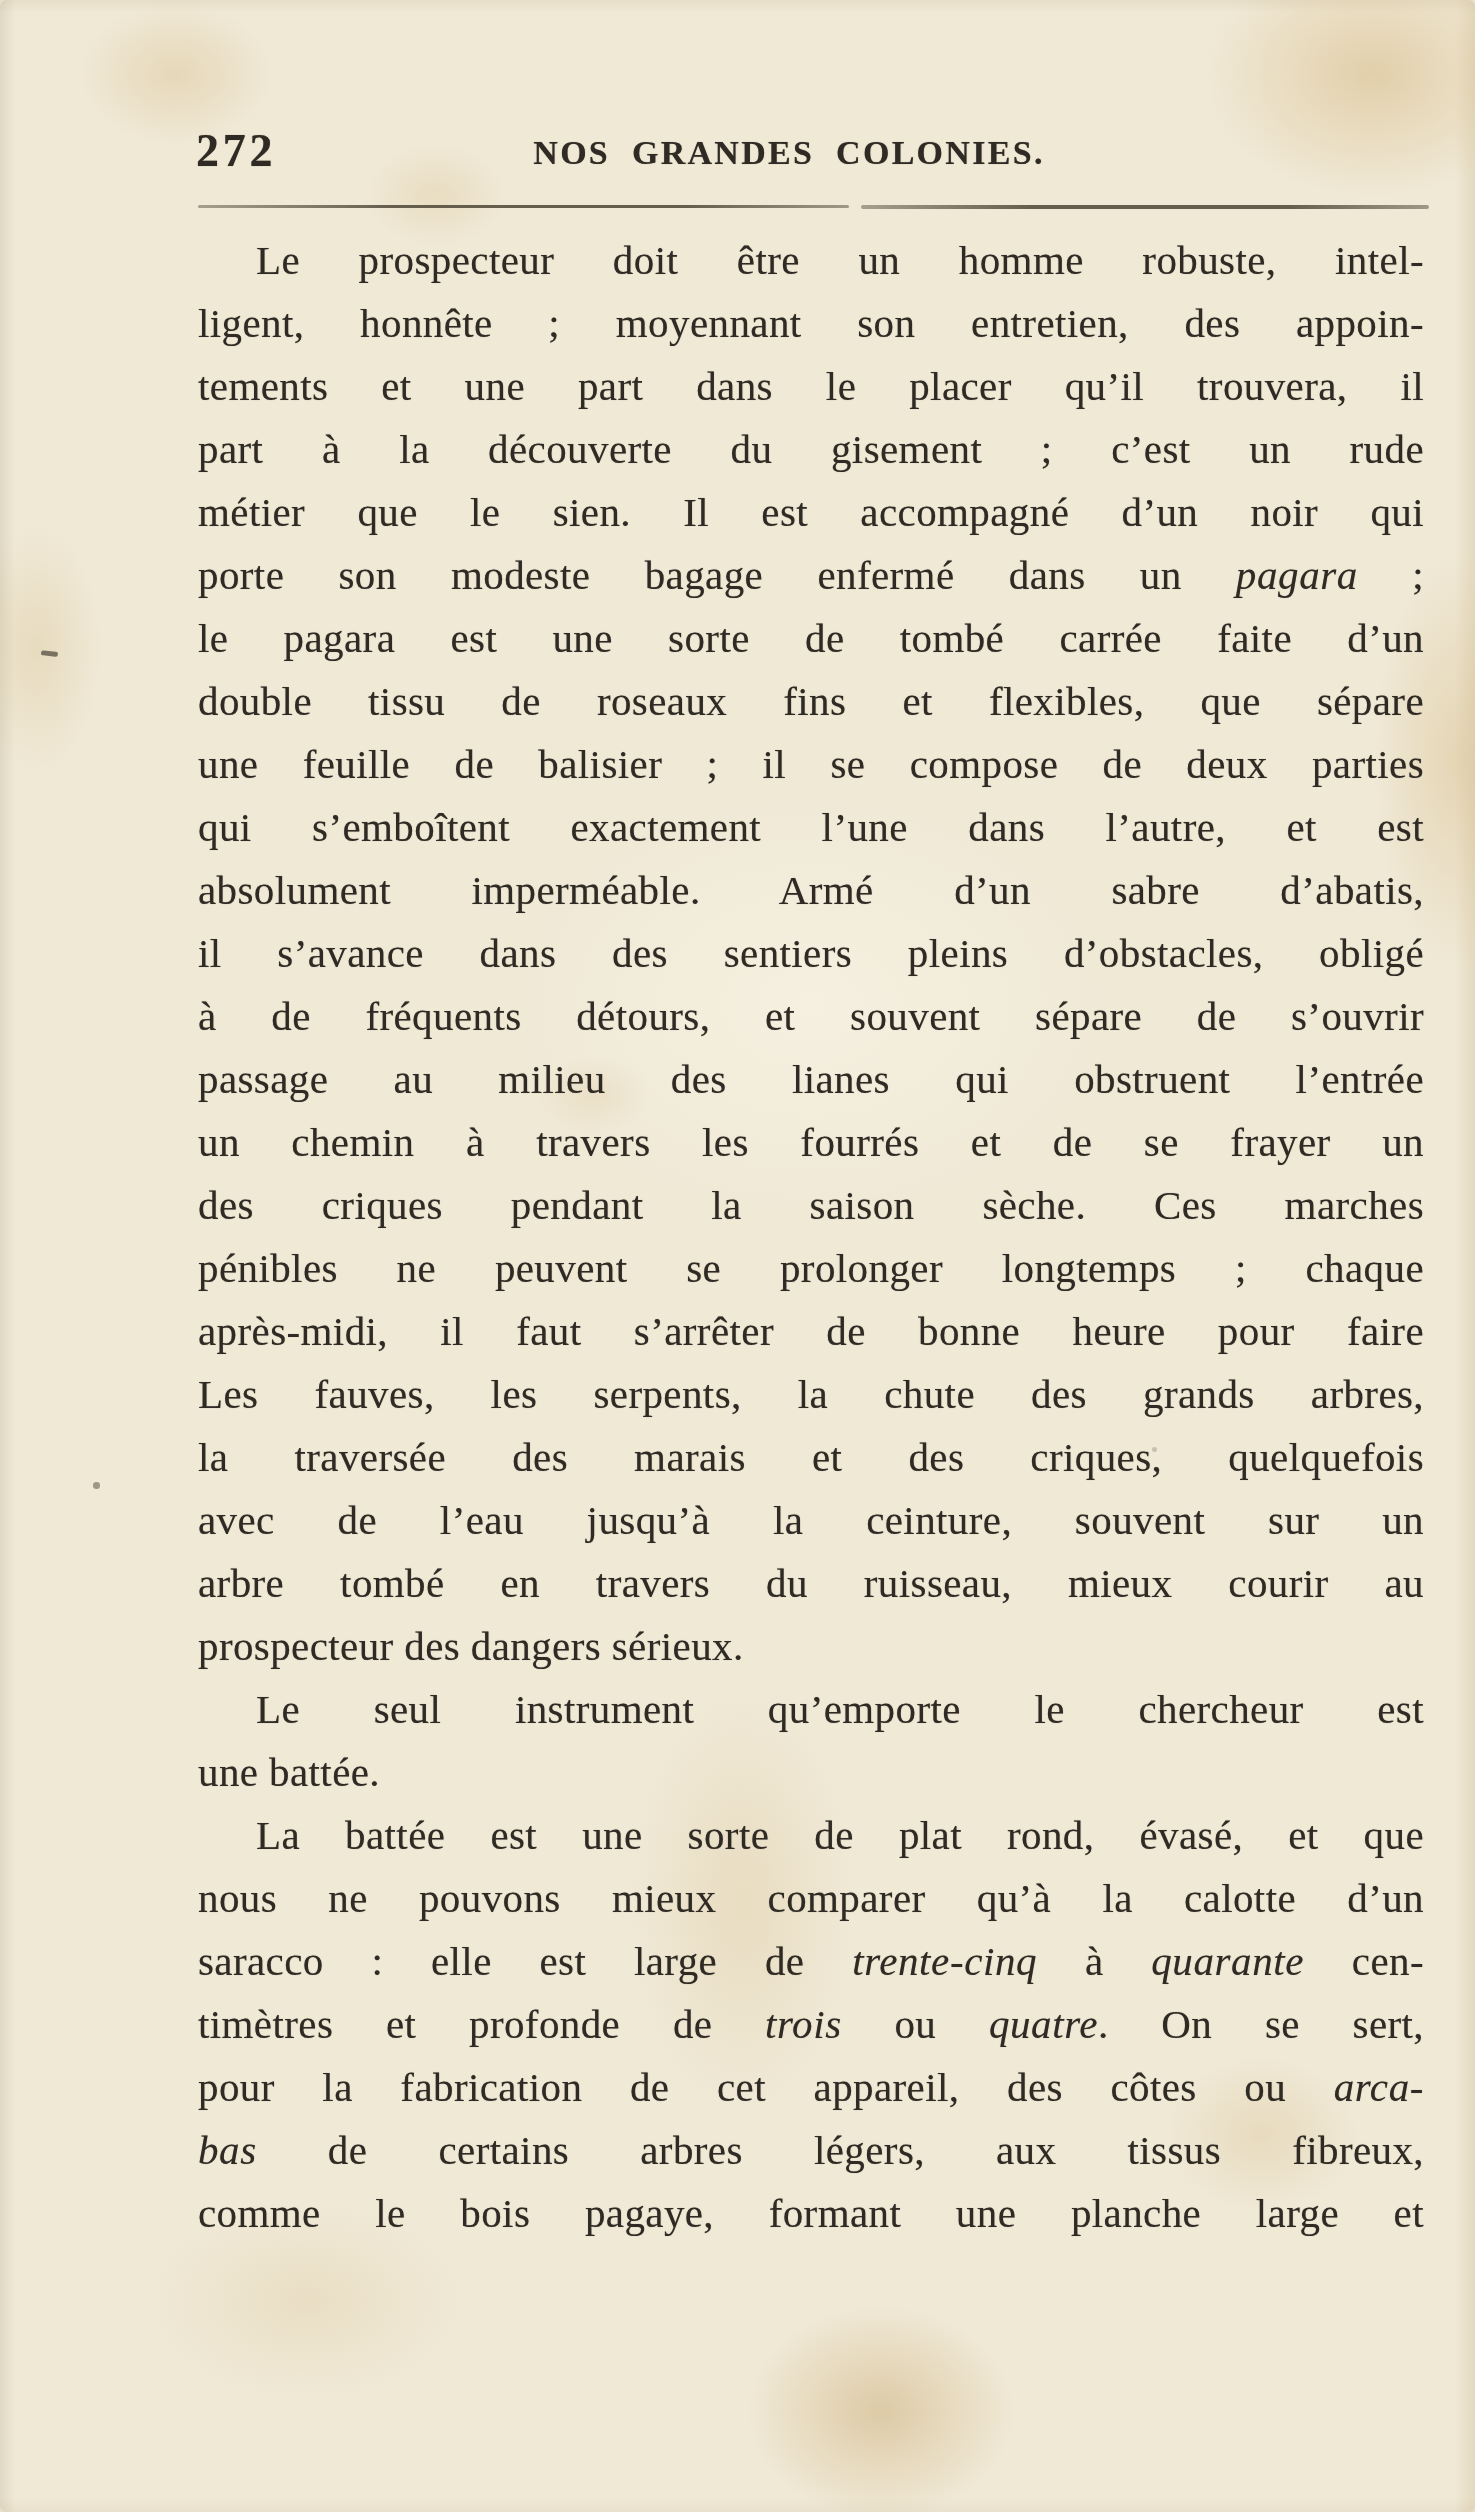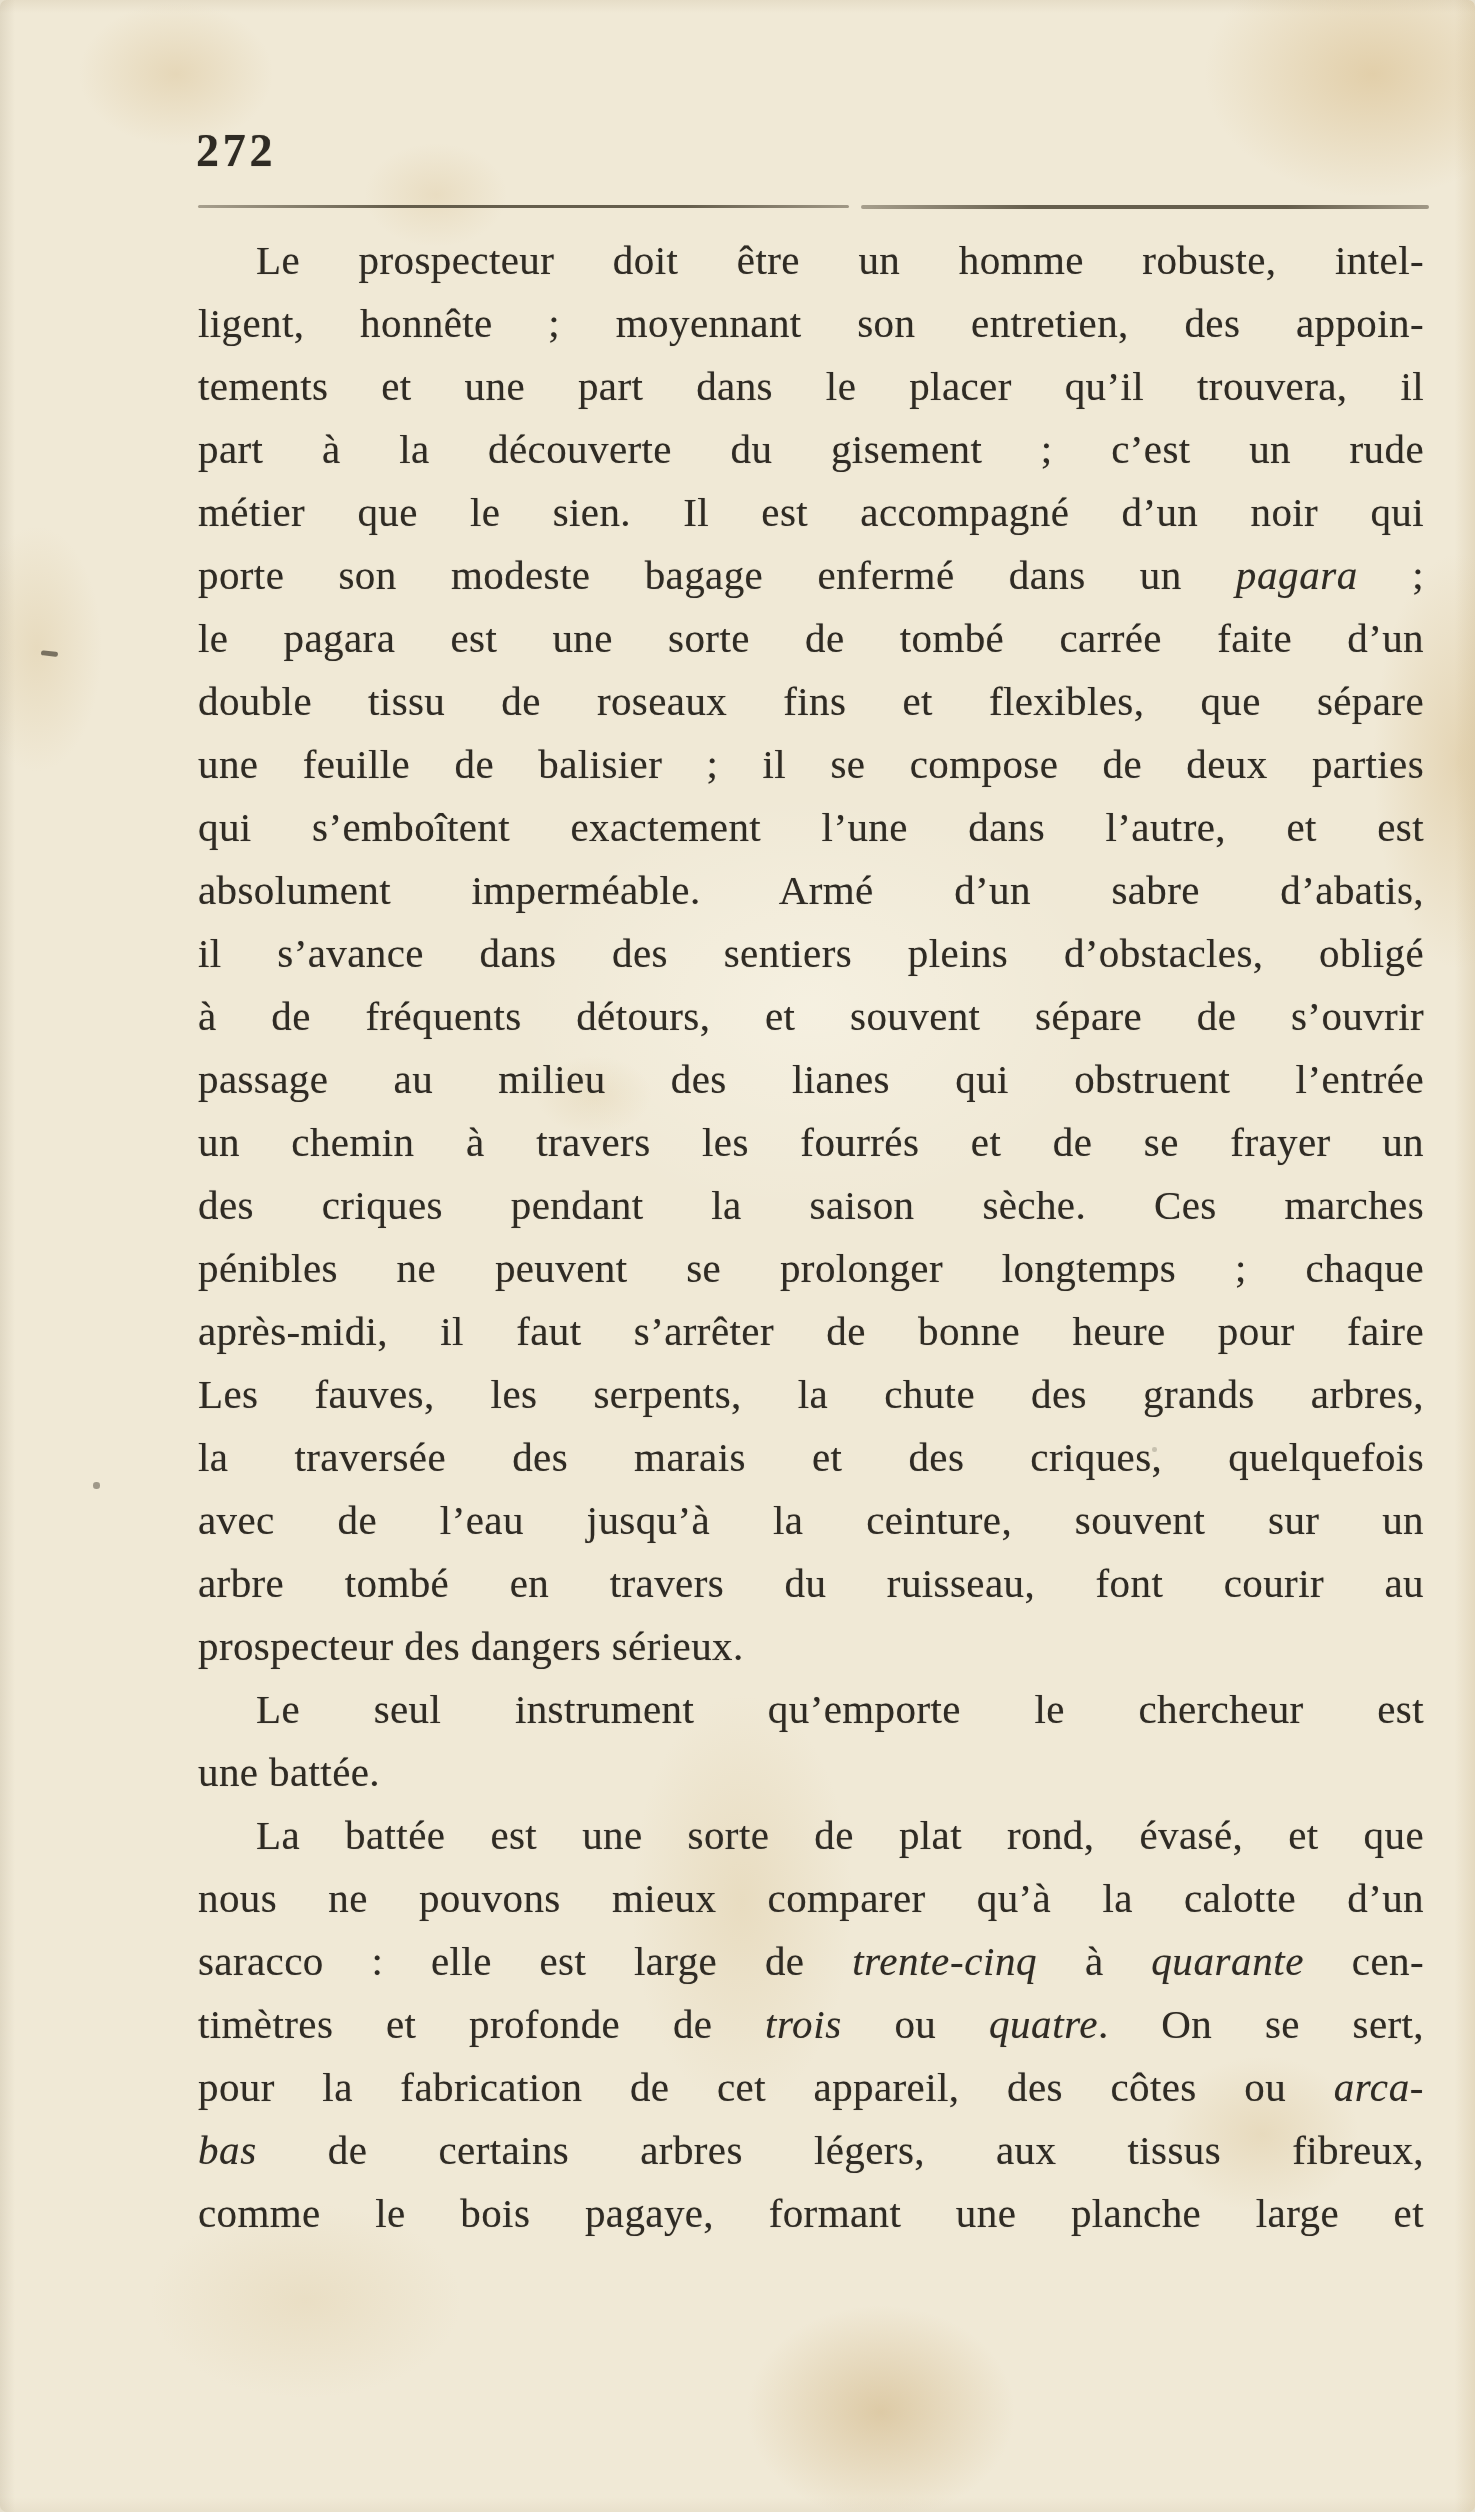--- a/index.html
+++ b/index.html
@@ -66,20 +66,21 @@
   .speck{position:absolute;background:rgba(62,56,45,.65);}
   .speck-dash{left:41px;top:651px;width:16.7px;height:4.6px;border-radius:2.8px;transform:rotate(6deg);}
   .speck-dot{left:93px;top:1482px;width:6.5px;height:6.5px;border-radius:50%;opacity:.7;}
   .speck-dot2{left:1152px;top:1447px;width:4.6px;height:4.6px;border-radius:50%;opacity:.35;}
 </style>
 </head>
 <body>
 
 <div class="page">
   <div class="page-number">272</div>
+  <div class="running-title">NOS GRANDES COLONIES.</div>
   <div class="rule-seg rule-a"></div>
   <div class="rule-seg rule-b"></div>
   <div class="textblock">
       <div class="paragraph">
         <div class="line indent"><span>Le prospecteur doit être un homme robuste, intel-</span></div>
         <div class="line"><span>ligent, honnête ; moyennant son entretien, des appoin-</span></div>
         <div class="line"><span>tements et une part dans le placer qu’il trouvera, il</span></div>
         <div class="line"><span>part à la découverte du gisement ; c’est un rude</span></div>
         <div class="line"><span>métier que le sien. Il est accompagné d’un noir qui</span></div>
         <div class="line"><span>porte son modeste bagage enfermé dans un </span><em>pagara</em><span> ;</span></div>
@@ -91,21 +92,21 @@
         <div class="line"><span>il s’avance dans des sentiers pleins d’obstacles, obligé</span></div>
         <div class="line"><span>à de fréquents détours, et souvent sépare de s’ouvrir</span></div>
         <div class="line"><span>passage au milieu des lianes qui obstruent l’entrée</span></div>
         <div class="line"><span>un chemin à travers les fourrés et de se frayer un</span></div>
         <div class="line"><span>des criques pendant la saison sèche. Ces marches</span></div>
         <div class="line"><span>pénibles ne peuvent se prolonger longtemps ; chaque</span></div>
         <div class="line"><span>après-midi, il faut s’arrêter de bonne heure pour faire</span></div>
         <div class="line"><span>Les fauves, les serpents, la chute des grands arbres,</span></div>
         <div class="line"><span>la traversée des marais et des criques, quelquefois</span></div>
         <div class="line"><span>avec de l’eau jusqu’à la ceinture, souvent sur un</span></div>
-        <div class="line"><span>arbre tombé en travers du ruisseau, font courir au</span></div>
+        <div class="line"><span>arbre tombé en travers du ruisseau, mieux courir au</span></div>
         <div class="line endline"><span>prospecteur des dangers sérieux.</span></div>
       </div>
       <div class="paragraph">
         <div class="line indent"><span>Le seul instrument qu’emporte le chercheur est</span></div>
         <div class="line endline"><span>une battée.</span></div>
       </div>
       <div class="paragraph">
         <div class="line indent"><span>La battée est une sorte de plat rond, évasé, et que</span></div>
         <div class="line"><span>nous ne pouvons mieux comparer qu’à la calotte d’un</span></div>
         <div class="line"><span>saracco : elle est large de </span><em>trente-cinq</em><span> à </span><em>quarante</em><span> cen-</span></div>

